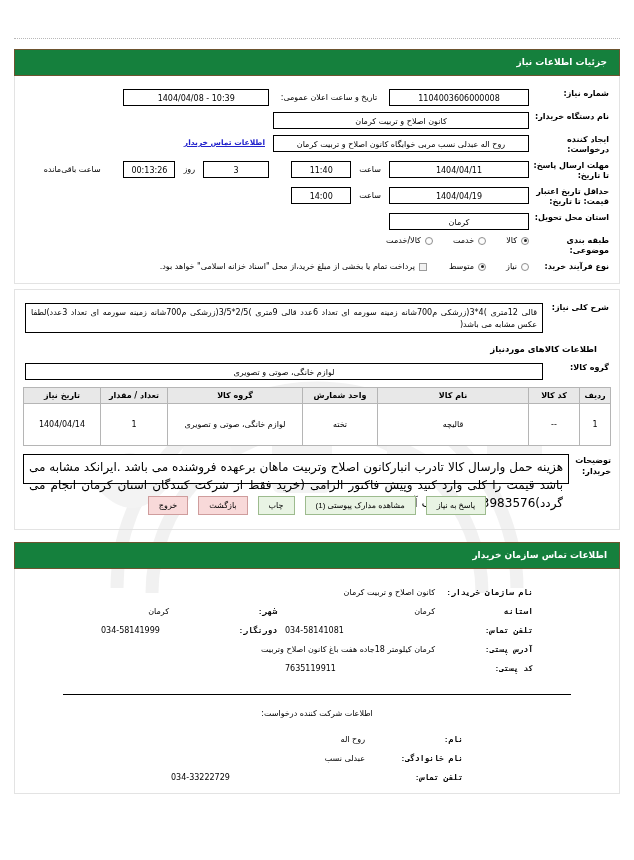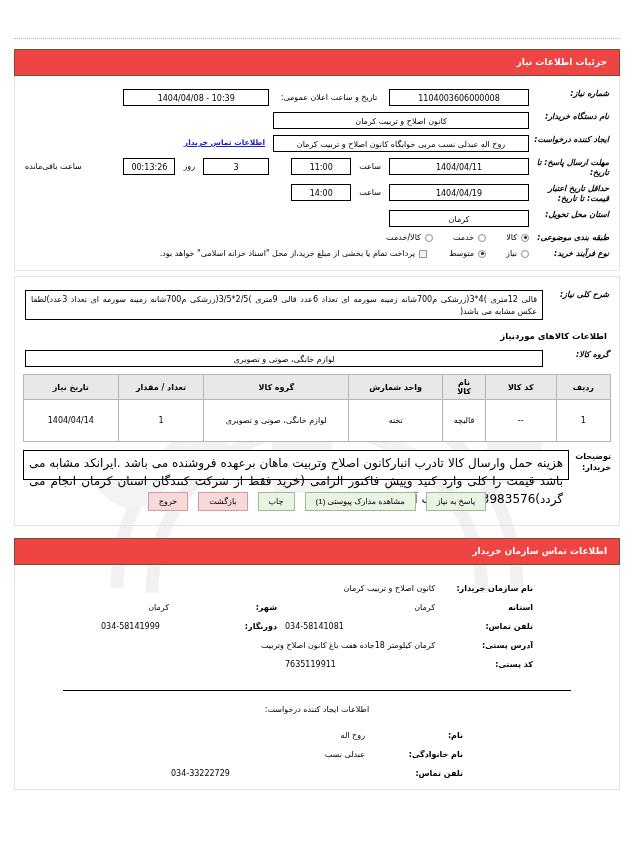--- a/index.html
+++ b/index.html
@@ -40,21 +40,21 @@
 
   .content { position: relative; z-index: 2; }
 
   .dotted-rule {
     border-top: 1px dotted #b8b8b8;
     margin: 38px 0 10px 0;
     height: 0;
   }
 
   .section-bar {
-    background: #ef4444;
+    background: #15803d;
     color: #ffffff;
     font-size: 9px;
     font-weight: bold;
     padding: 7px 12px 8px 12px;
     text-align: right;
     border: 1px solid #6d5430;
     box-sizing: border-box;
   }
 
   .panel {
@@ -68,21 +68,20 @@
   table.form { width: 100%; border-collapse: collapse; }
   table.form td { vertical-align: top; padding: 3px 2px; }
 
   .lbl {
     font-size: 8px;
     font-weight: bold;
     text-align: right;
     white-space: normal;
     line-height: 1.25;
     padding-top: 4px;
-    font-style: italic;
   }
 
   .box {
     border: 1px solid #000;
     background: #fff;
     height: 17px;
     line-height: 17px;
     font-size: 8px;
     padding: 0 5px;
     box-sizing: border-box;
@@ -136,36 +135,36 @@
     font-size: 8px;
     line-height: 1.45;
     padding: 3px 5px;
     box-sizing: border-box;
     text-align: justify;
   }
 
   .sub-title {
     font-size: 8.5px;
     font-weight: bold;
-    margin: 8px 4px 6px 2px;
+    margin: 8px 14px 6px 2px;
     text-align: right;
   }
 
   
   table.goods {
     width: 100%;
     border-collapse: collapse;
     margin-top: 4px;
     font-size: 8px;
   }
   table.goods th {
     background: #e8e8e8;
     border: 1px solid #b5b5b5;
     font-weight: bold;
-    padding: 3px 14px;
+    padding: 3px 2px;
     text-align: center;
     font-size: 8px;
   }
   table.goods td {
     border: 1px solid #b5b5b5;
     padding: 12px 2px;
     text-align: center;
     background: #fff;
     font-size: 8px;
   }
@@ -202,21 +201,21 @@
     white-space: nowrap;
     line-height: 13px;
   }
   .btn.green { background: #e9f4e4; border-color: #9dbb8e; }
   .btn.pink  { background: #f8d9d9; border-color: #cf9d9d; }
 
   
   .contact-panel { padding: 14px 8px 6px 8px; }
   table.contact { border-collapse: collapse; font-size: 8px; }
   table.contact td { padding: 5px 4px; vertical-align: top; }
-  .c-lbl { font-weight: bold; text-align: right; white-space: nowrap; }
+  .c-lbl { font-weight: bold; text-align: right; white-space: nowrap; font-family: Liberation Mono, monospace; }
   .c-val { text-align: right; white-space: nowrap; }
   .c-val.ltr { direction: ltr; text-align: left; }
 
   .hr-black {
     border: none;
     border-top: 1.3px solid #000;
     margin: 16px 40px 14px 40px;
   }
   .block-title {
     font-size: 8px;
@@ -287,31 +286,31 @@
         </tr>
 
         <tr>
           <td class="lbl">مهلت ارسال پاسخ: تا تاریخ:</td>
           <td>
             <div class="box num">1404/04/11</div>
           </td>
           <td>
             <div style="display:flex;align-items:center;gap:4px;justify-content:flex-start">
               <span class="inline-lbl">ساعت</span>
-              <div class="box num" style="width:60px">11:00</div>
+              <div class="box num" style="width:60px">11:40</div>
             </div>
           </td>
           <td>
             <div style="display:flex;align-items:center;gap:4px;justify-content:flex-start">
               <div class="box num" style="width:66px">3</div>
               <span class="inline-lbl">روز</span>
               <div class="box num" style="width:52px">00:13:26</div>
             </div>
           </td>
-          <td class="inline-lbl" style="text-align:left">ساعت باقی‌مانده</td>
+          <td class="inline-lbl" style="text-align:center">ساعت باقی‌مانده</td>
         </tr>
 
         <tr>
           <td class="lbl">حداقل تاریخ اعتبار قیمت: تا تاریخ:</td>
           <td>
             <div class="box num">1404/04/19</div>
           </td>
           <td>
             <div style="display:flex;align-items:center;gap:4px;justify-content:flex-start">
               <span class="inline-lbl">ساعت</span>
@@ -467,21 +466,21 @@
           <td class="c-lbl">کد پستی:</td>
           <td class="c-val ltr">7635119911</td>
           <td></td>
               <td></td>
         </tr>
       </tbody>
         </table>
 
       <hr class="hr-black">
 
-      <div class="block-title">اطلاعات ایجاد کننده درخواست:</div>
+      <div class="block-title">اطلاعات شرکت کننده درخواست:</div>
 
       <table class="contact" style="margin:0 auto;width:300px">
         <tbody>
             <tr>
           <td class="c-lbl" style="width:90px">نام:</td>
           <td class="c-val">روح اله</td>
         </tr>
         <tr>
           <td class="c-lbl">نام خانوادگی:</td>
           <td class="c-val">عبدلی نسب</td>

